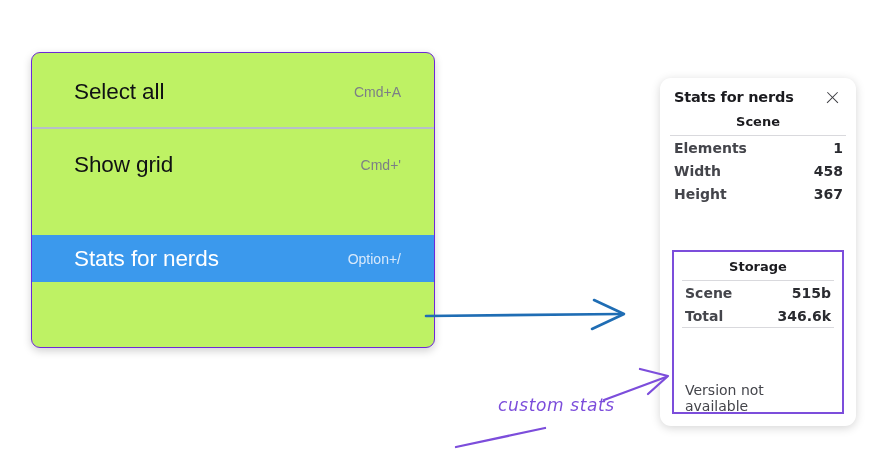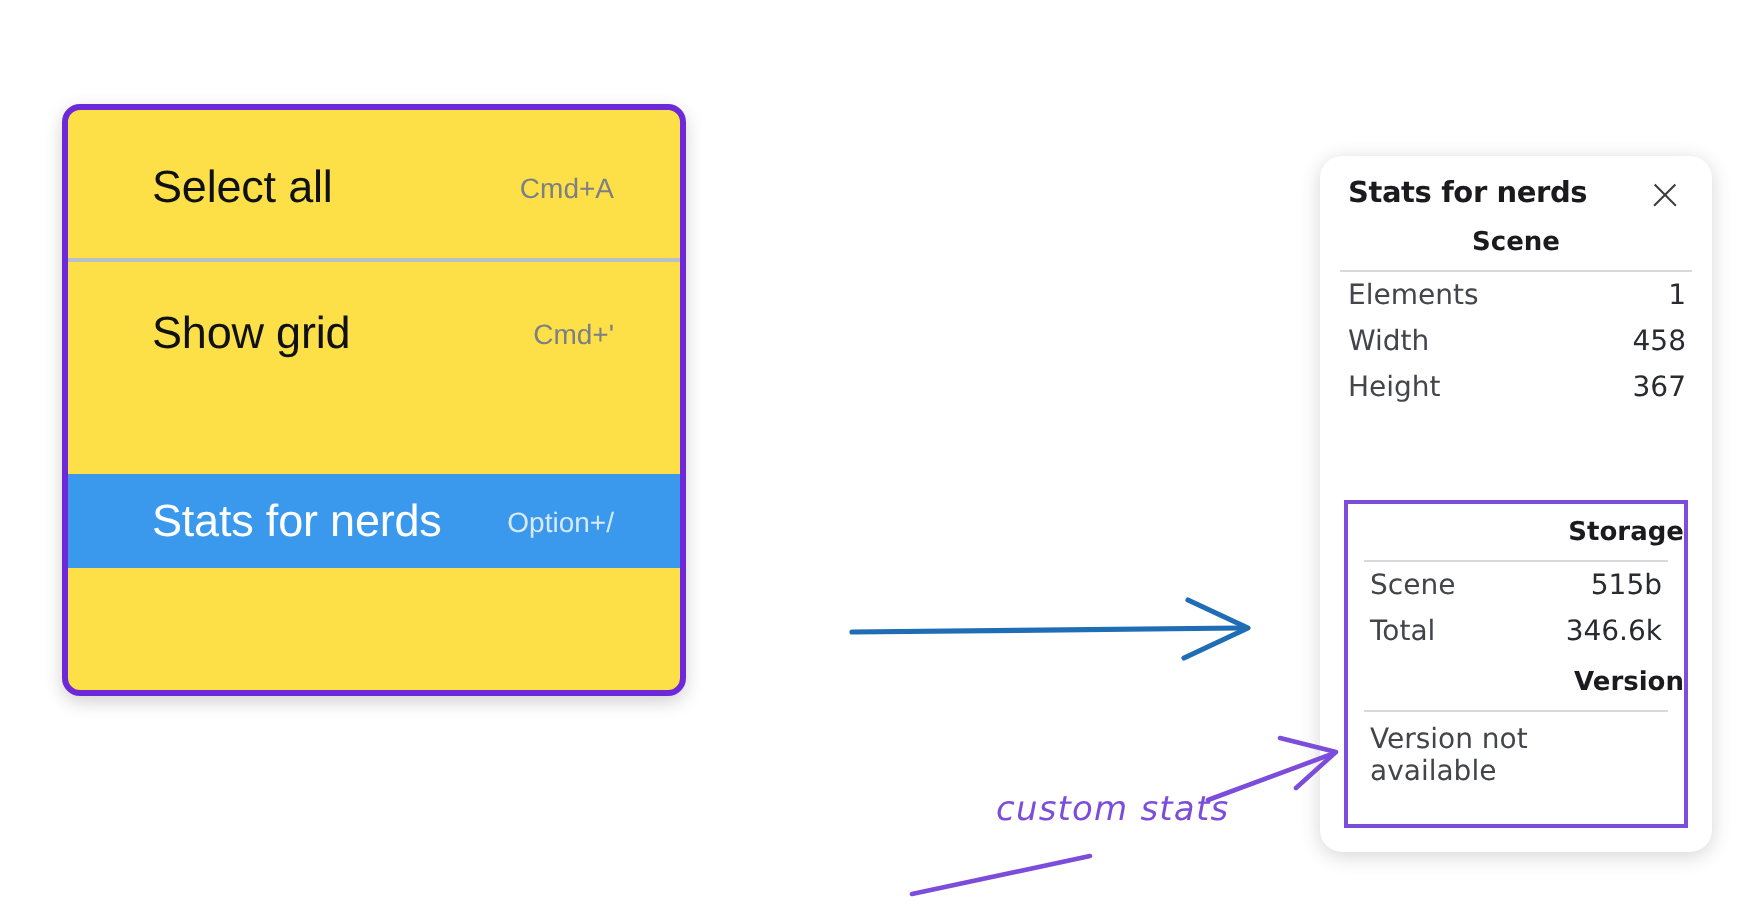--- a/index.html
+++ b/index.html
@@ -14,24 +14,24 @@
     overflow: hidden;
     font-family: "Liberation Sans", sans-serif;
     -webkit-font-smoothing: antialiased;
   }
 
   
   #context-menu {
     position: absolute;
     left: 31px;
     top: 52px;
-    width: 312px;
+    width: 404px;
     height: 296px;
-    background: #fde047;
-    border: 3px solid #6d28d9;
+    background: #bef264;
+    border: 1px solid #6d28d9;
     border-radius: 9px;
     box-shadow: 0 3px 9px rgba(0,0,0,0.18);
     box-sizing: border-box;
     overflow: hidden;
   }
   .menu-group-top {
     height: 74px;
     position: relative;
   }
   .menu-separator {
@@ -130,40 +130,42 @@
     background: #d9d9dd;
     margin: 0 10px;
   }
   .stat-row {
     display: flex;
     justify-content: space-between;
     align-items: center;
     font-size: 14px;
     color: #44454b;
     padding: 3.5px 13px 3.5px 14px;
+    font-weight: bold;
   }
   .stat-row .sv { color: #2a2b30; }
 
   
   .purple-box {
     position: absolute;
     left: 12px;
     top: 172px;
     width: 172px;
     height: 164px;
     border: 2px solid #7c4ddb;
     box-sizing: border-box;
   }
-  .purple-box .sec-head { padding-top: 7px; text-align: right; }
+  .purple-box .sec-head { padding-top: 7px; }
   .purple-box .sec-rule { margin: 0 8px; }
   .purple-box .stat-row { padding-left: 11px; padding-right: 11px; }
   .version-line {
     font-size: 14px;
     color: #44454b;
     padding: 6px 11px 0 11px;
+    margin-top: 48px;
   }
 
   
   #annotations {
     position: absolute;
     left: 0; top: 0;
     width: 873px; height: 461px;
     pointer-events: none;
   }
   .hand-label {
@@ -239,21 +241,20 @@
       <div class="stat-row">
         <span class="sl">Scene</span>
         <span class="sv">515b</span>
       </div>
       <div class="stat-row">
         <span class="sl">Total</span>
         <span class="sv">346.6k</span>
       </div>
     </div>
     <div>
-      <div class="sec-head">Version</div>
       <div class="sec-rule"></div>
       <div class="version-line">Version not available</div>
     </div>
   </div>
 </div>
 
 <svg id="annotations" viewBox="0 0 873 461">
 
   <g>
     <path d="M426 316 L620 314" stroke="#1f6db4" stroke-width="2.6" fill="none" stroke-linecap="round"></path>

